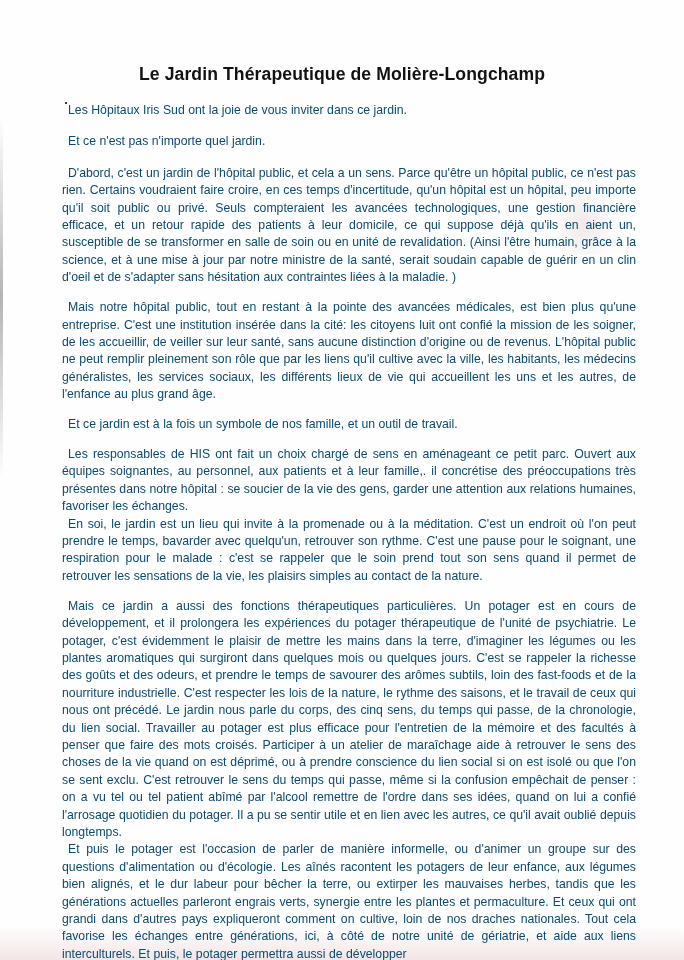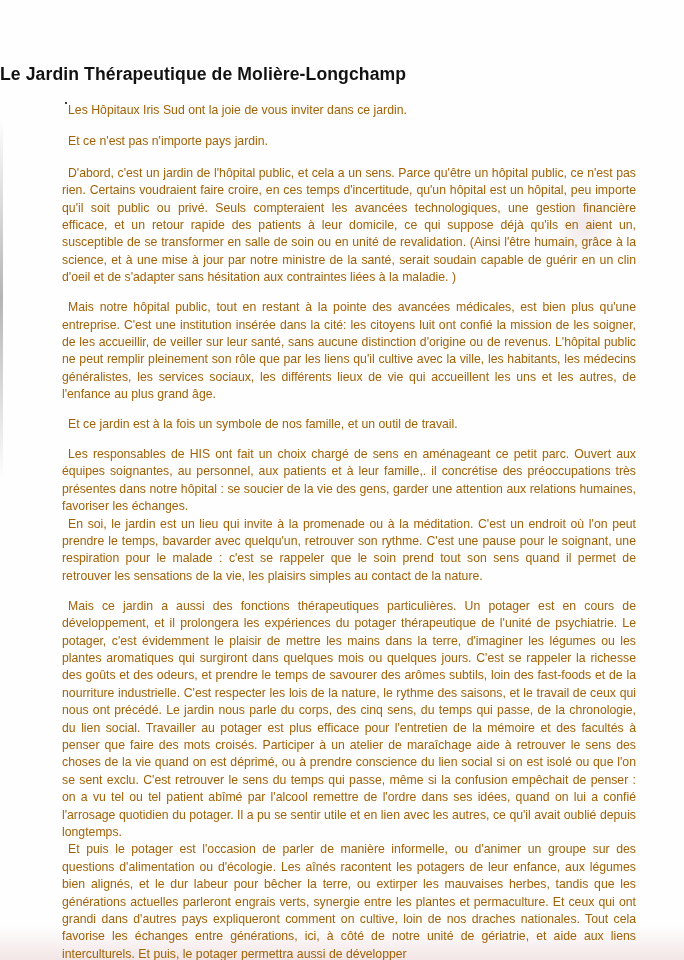--- a/index.html
+++ b/index.html
@@ -48,20 +48,21 @@
     height: 60px;
     background: radial-gradient(ellipse at center, rgba(226,206,206,0.45), rgba(255,255,255,0));
     pointer-events: none;
   }
 
   .doc-title {
     position: absolute;
     left: 0;
     right: 0;
     top: 52px;
+    text-align: center;
     font-size: 17.6px;
     font-weight: bold;
     letter-spacing: 0.1px;
     color: #121212;
   }
 
   .body-col {
     position: absolute;
     left: 62px;
     top: 102px;
@@ -76,21 +77,21 @@
     height: 2px;
     background: #3a3a3a;
   }
 
   p.para {
     margin: 0 0 12.5px 0;
     font-size: 12.25px;
     line-height: 17.4px;
     text-align: justify;
     text-indent: 6px;
-    color: #a16207;
+    color: #0c4a6e;
     word-spacing: 0.1px;
   }
 
   
   p.para.tight {
     margin-top: -12.5px;
   }
 
   p.para.lead {
     margin-bottom: 14px;
@@ -109,21 +110,21 @@
   <div class="scan-blotch"></div>
   <div class="scan-edge-bottom"></div>
 
   <h1 class="doc-title">Le Jardin Thérapeutique de Molière-Longchamp</h1>
 
   <div class="body-col">
     <span class="stray-dot"></span>
 
     <p class="para lead">Les Hôpitaux Iris Sud ont la joie de vous inviter dans ce jardin.</p>
 
-    <p class="para lead">Et ce n'est pas n'importe pays jardin.</p>
+    <p class="para lead">Et ce n'est pas n'importe quel jardin.</p>
 
     <p class="para">D'abord, c'est un jardin de l'hôpital public, et cela a un sens. Parce qu'être un hôpital public, ce n'est pas rien. Certains voudraient faire croire, en ces temps d'incertitude, qu'un hôpital est un hôpital, peu importe qu'il soit public ou privé. Seuls compteraient les avancées technologiques, une gestion financière efficace, et un retour rapide des patients à leur domicile, ce qui suppose déjà qu'ils en aient un, susceptible de se transformer en salle de soin ou en unité de revalidation. (Ainsi l'être humain, grâce à la science, et à une mise à jour par notre ministre de la santé, serait soudain capable de guérir en un clin d'oeil et de s'adapter sans hésitation aux contraintes liées à la maladie. )</p>
 
     <p class="para">Mais notre hôpital public, tout en restant à la pointe des avancées médicales, est bien plus qu'une entreprise. C'est une institution insérée dans la cité: les citoyens luit ont confié la mission de les soigner, de les accueillir, de veiller sur leur santé, sans aucune distinction d'origine ou de revenus. L'hôpital public ne peut remplir pleinement son rôle que par les liens qu'il cultive avec la ville, les habitants, les médecins généralistes, les services sociaux, les différents lieux de vie qui accueillent les uns et les autres, de l'enfance au plus grand âge.</p>
 
     <p class="para">Et ce jardin est à la fois un symbole de nos famille, et un outil de travail.</p>
 
     <p class="para">Les responsables de HIS ont fait un choix chargé de sens en aménageant ce petit parc. Ouvert aux équipes soignantes, au personnel, aux patients et à leur famille,. il concrétise des préoccupations très présentes dans notre hôpital : se soucier de la vie des gens, garder une attention aux relations humaines, favoriser les échanges.</p>
 
     <p class="para tight">En soi, le jardin est un lieu qui invite à la promenade ou à la méditation. C'est un endroit où l'on peut prendre le temps, bavarder avec quelqu'un, retrouver son rythme. C'est une pause pour le soignant, une respiration pour le malade : c'est se rappeler que le soin prend tout son sens quand il permet de retrouver les sensations de la vie, les plaisirs simples au contact de la nature.</p>

